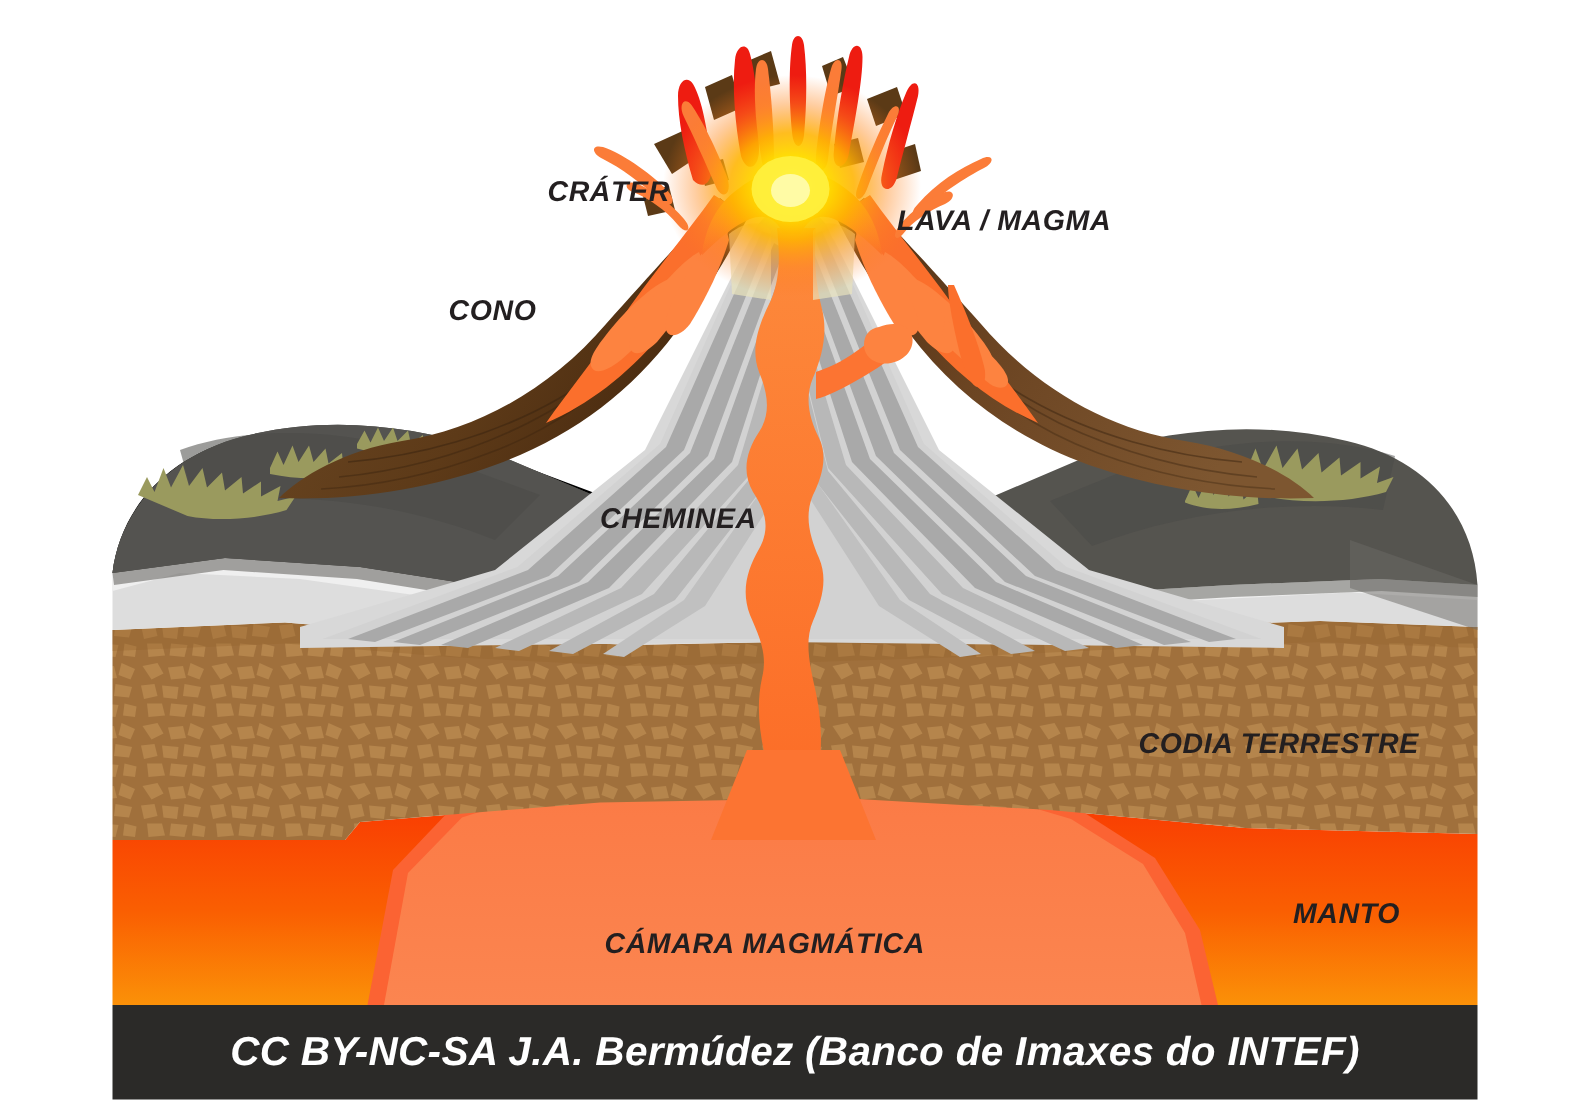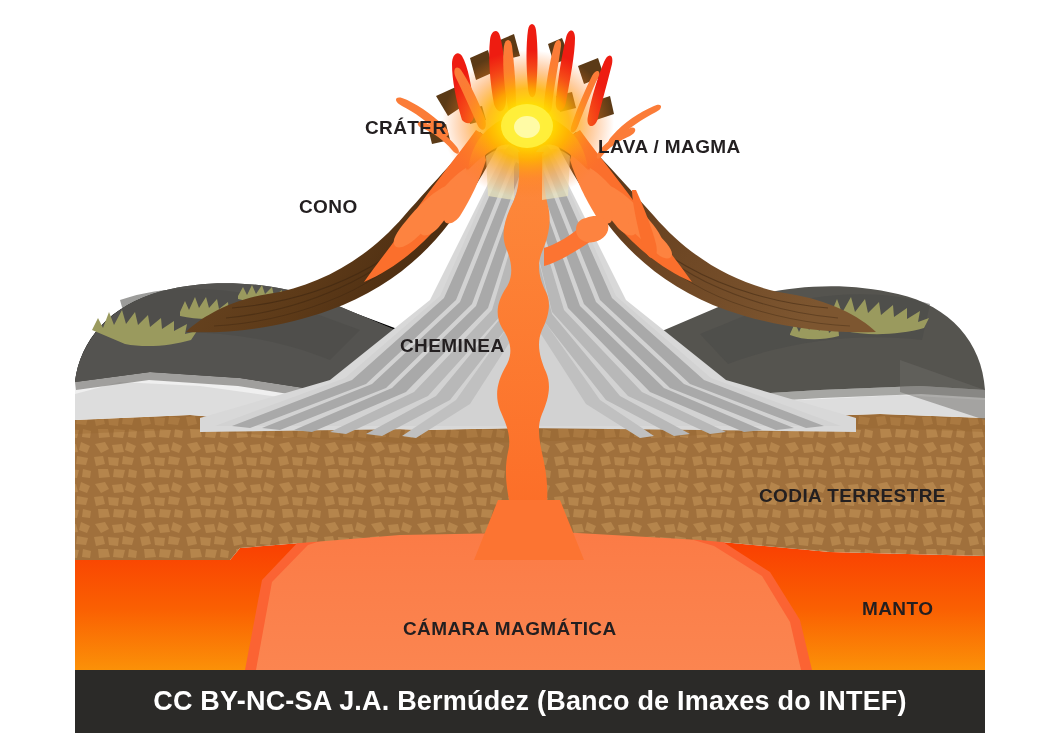--- a/index.html
+++ b/index.html
@@ -12,20 +12,21 @@
     width: 1052px;
     height: 744px;
     overflow: hidden;
     font-family: "Liberation Sans", sans-serif;
   }
   #stage {
     position: relative;
     width: 976px;
     height: 744px;
     background: #d946ef;
+    font-style: italic;
   }
   #diagram {
     display: block;
     width: 1052px;
     height: 744px;
   }
   .dlabel {
     font-family: "Liberation Sans", sans-serif;
     font-weight: bold;
     font-size: 19px;

